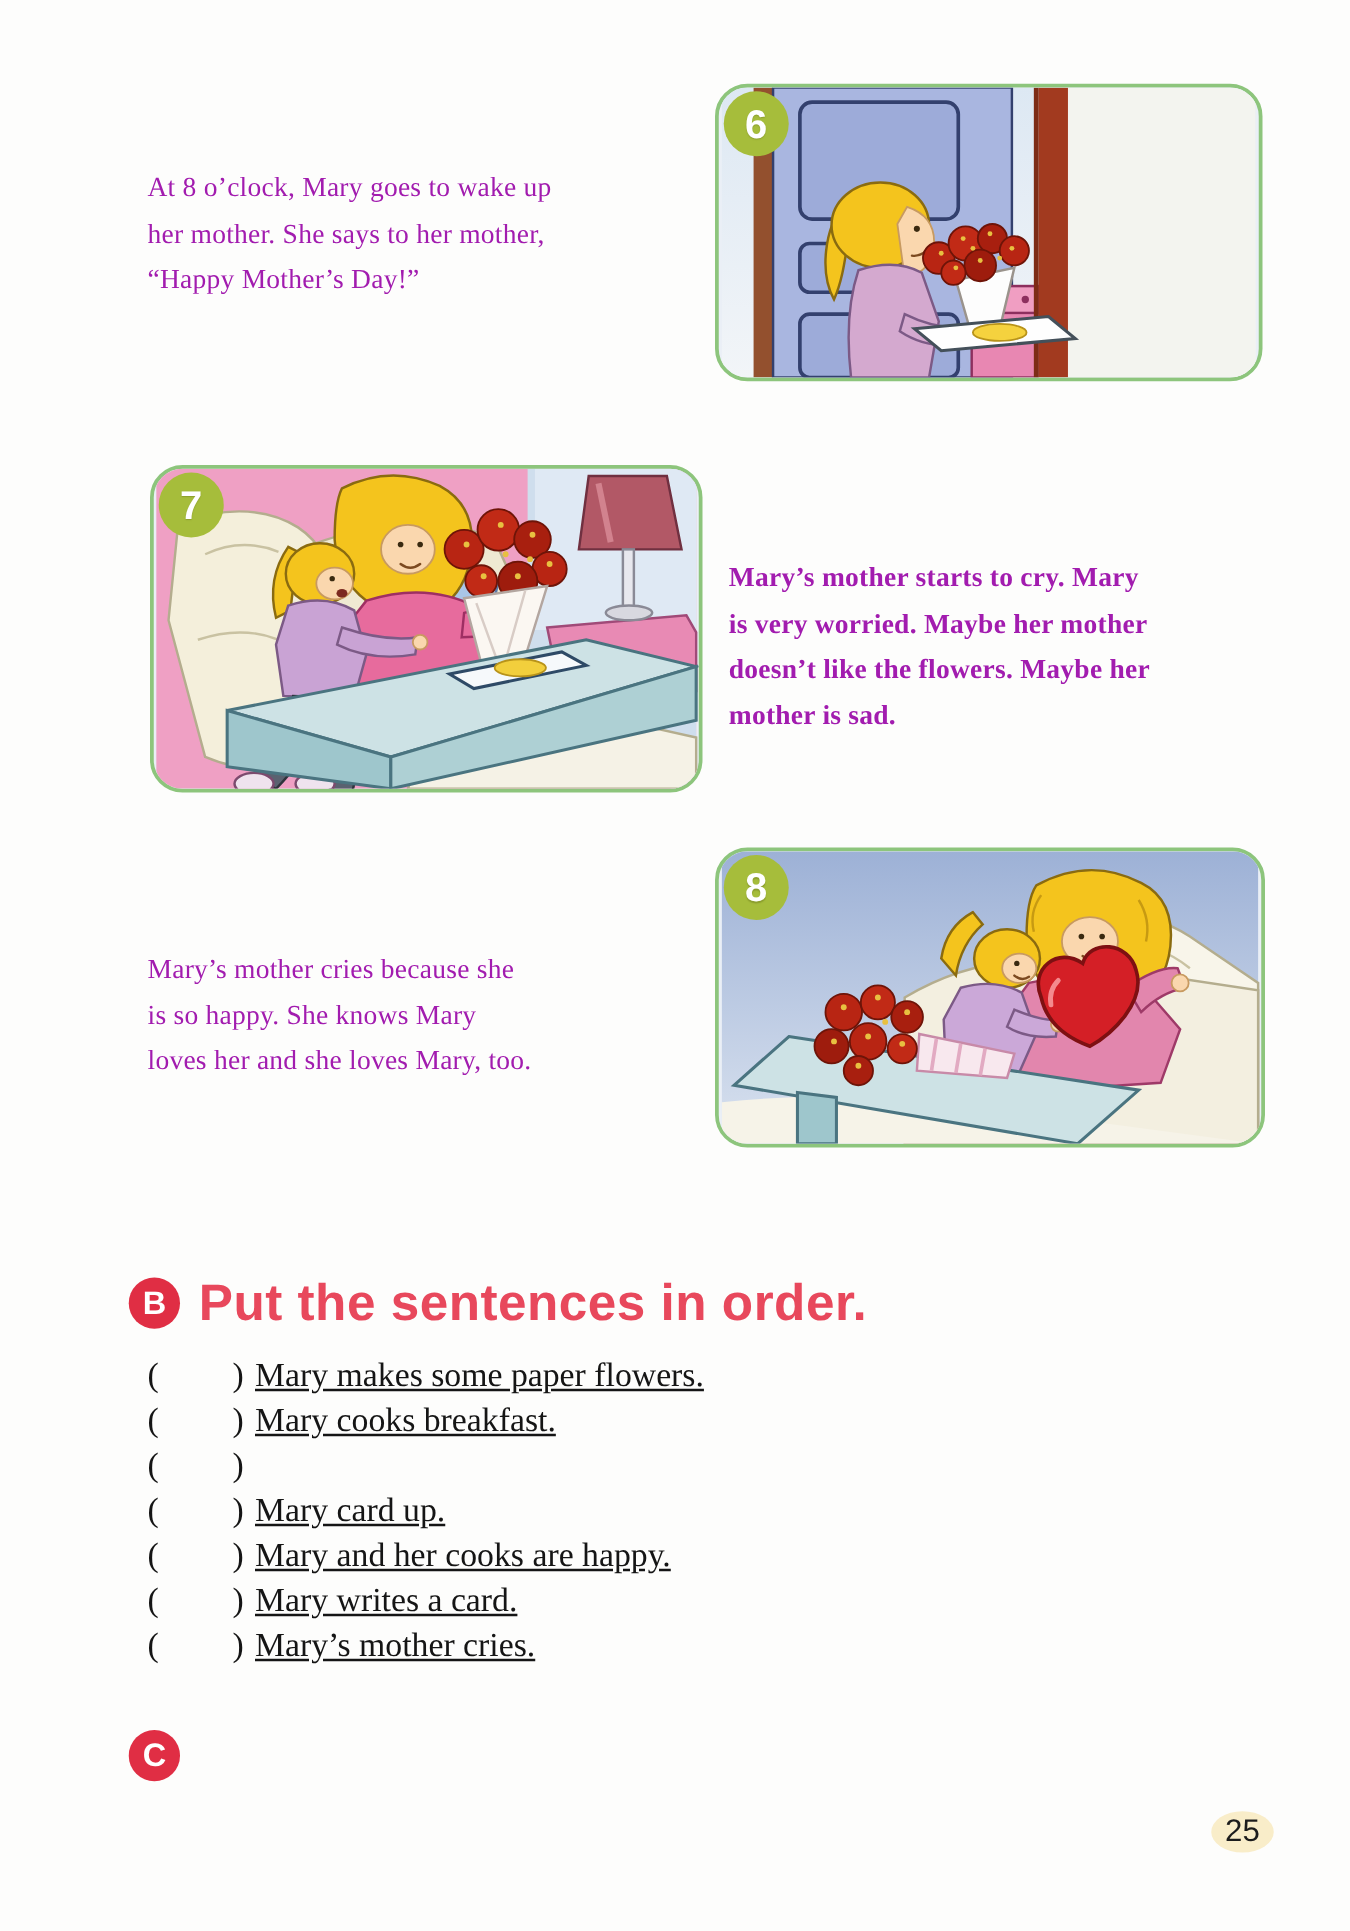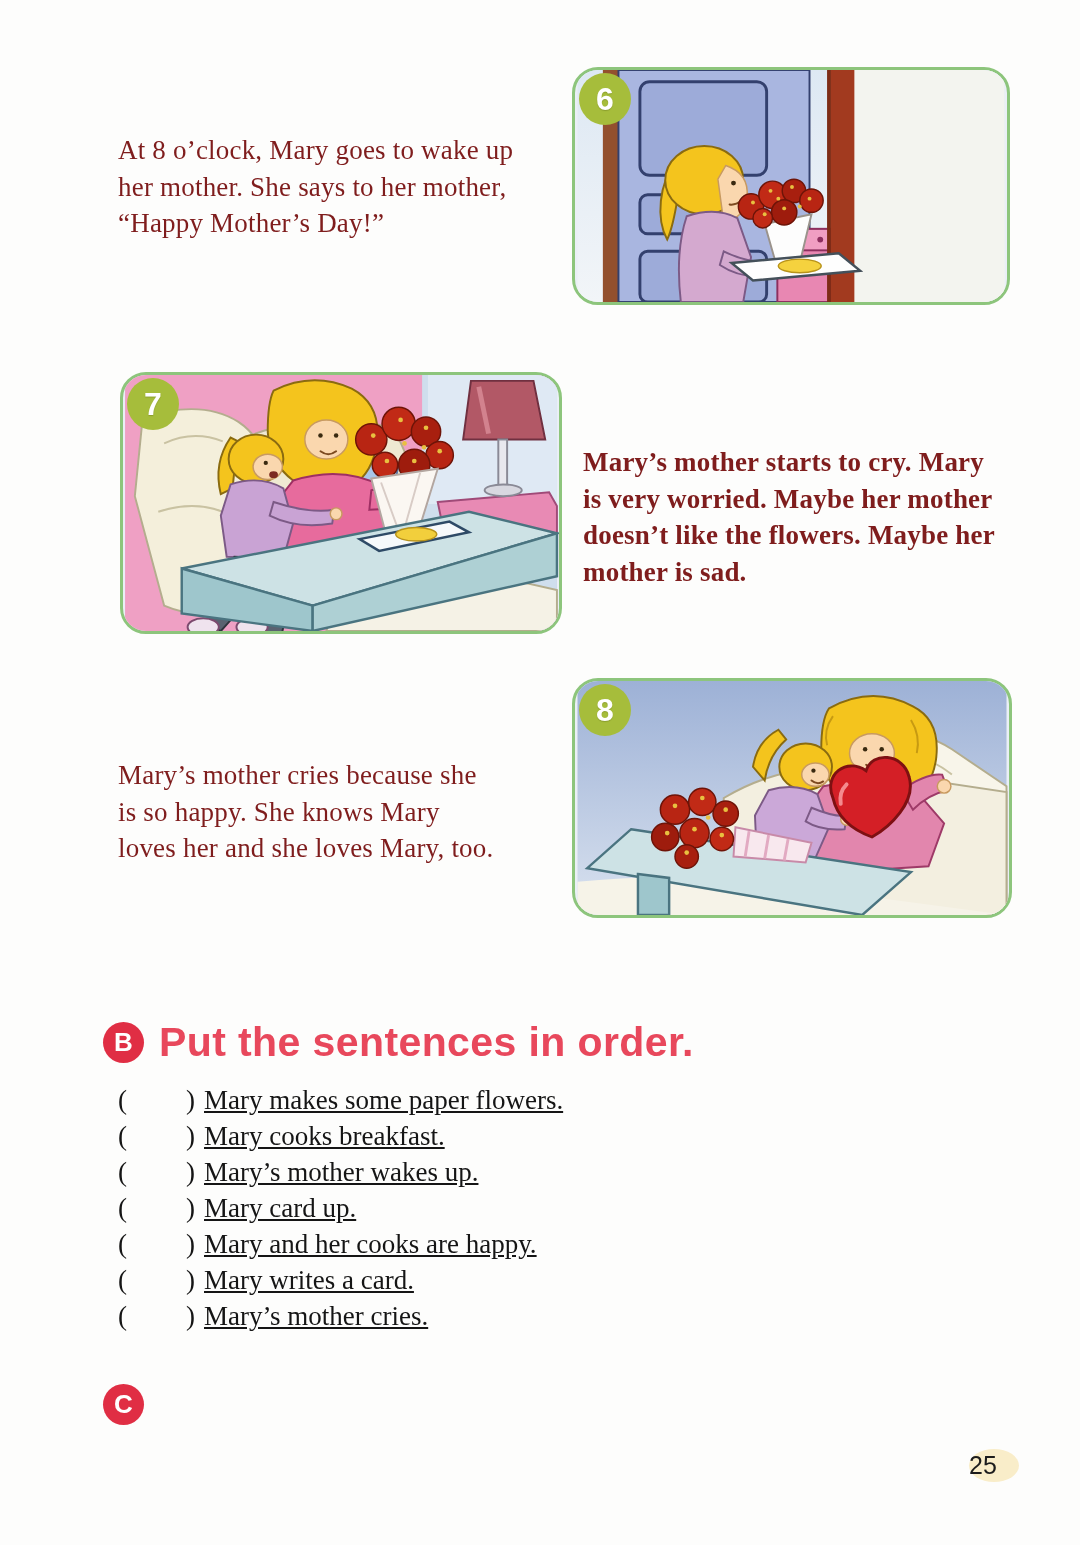--- a/index.html
+++ b/index.html
@@ -1,22 +1,22 @@
 <!DOCTYPE html>
 <html><head>
 <meta charset="utf-8">
 <style>
   html,body{margin:0;padding:0;background:#ffffff;}
   .page{
     position:relative;width:1080px;height:1545px;background:#fdfdfc;
     font-family:"Liberation Serif", serif;color:#151515;overflow:hidden;
   }
   .story-text{
-    position:absolute;font-size:27px;line-height:36.5px;letter-spacing:.2px;
-    white-space:pre-line;color:#7f1d1d;
+    position:absolute;font-size:22px;line-height:36.5px;letter-spacing:.2px;
+    white-space:pre-line;color:#a21caf;
   }
   .panel{
     position:absolute;border:3px solid #8dc57c;border-radius:26px;
     overflow:hidden;background:#eaeff6;box-sizing:border-box;
   }
   .panel svg{display:block;width:100%;height:100%;}
   .panel-number{
     position:absolute;top:3px;left:4px;width:52px;height:52px;border-radius:50%;
     background:#a6bd3b;color:#ffffff;font-family:"Liberation Sans",sans-serif;
     font-size:32px;font-weight:bold;display:flex;align-items:center;justify-content:center;
@@ -35,21 +35,21 @@
     color:#e8485c;font-weight:bold;font-size:41px;letter-spacing:.4px;
   }
   .order-list{position:absolute;left:112px;top:1085px;width:600px;font-size:27px;}
   .order-item{position:relative;height:36px;}
   .order-item .paren{position:absolute;top:0;font-size:27px;}
   .order-item .paren.open{left:6px;}
   .order-item .paren.close{left:74px;}
   .order-item .item-text{position:absolute;left:92px;top:0;white-space:nowrap;text-decoration:underline;}
   .page-badge{
     position:absolute;left:969px;top:1449px;width:50px;height:33px;border-radius:50%;
-    background:#f9edc9;display:flex;align-items:center;
+    background:#f9edc9;display:flex;align-items:center;justify-content:center;
     font-family:"Liberation Sans",sans-serif;font-size:25px;color:#1c1c1c;
   }
 </style>
 </head>
 <body>
 
 <div class="page">
 
   <div class="story-text" style="left:118px;top:132px;width:460px;">At 8 o’clock, Mary goes to wake up
 her mother. She says to her mother,
@@ -271,21 +271,20 @@
       <span class="item-text">Mary makes some paper flowers.</span>
     </div>
       <div class="order-item">
       <span class="paren open">(</span>
       <span class="paren close">)</span>
       <span class="item-text">Mary cooks breakfast.</span>
     </div>
       <div class="order-item">
       <span class="paren open">(</span>
       <span class="paren close">)</span>
-      <span class="item-text">Mary’s mother wakes up.</span>
     </div>
       <div class="order-item">
       <span class="paren open">(</span>
       <span class="paren close">)</span>
       <span class="item-text">Mary card up.</span>
     </div>
       <div class="order-item">
       <span class="paren open">(</span>
       <span class="paren close">)</span>
       <span class="item-text">Mary and her cooks are happy.</span>

